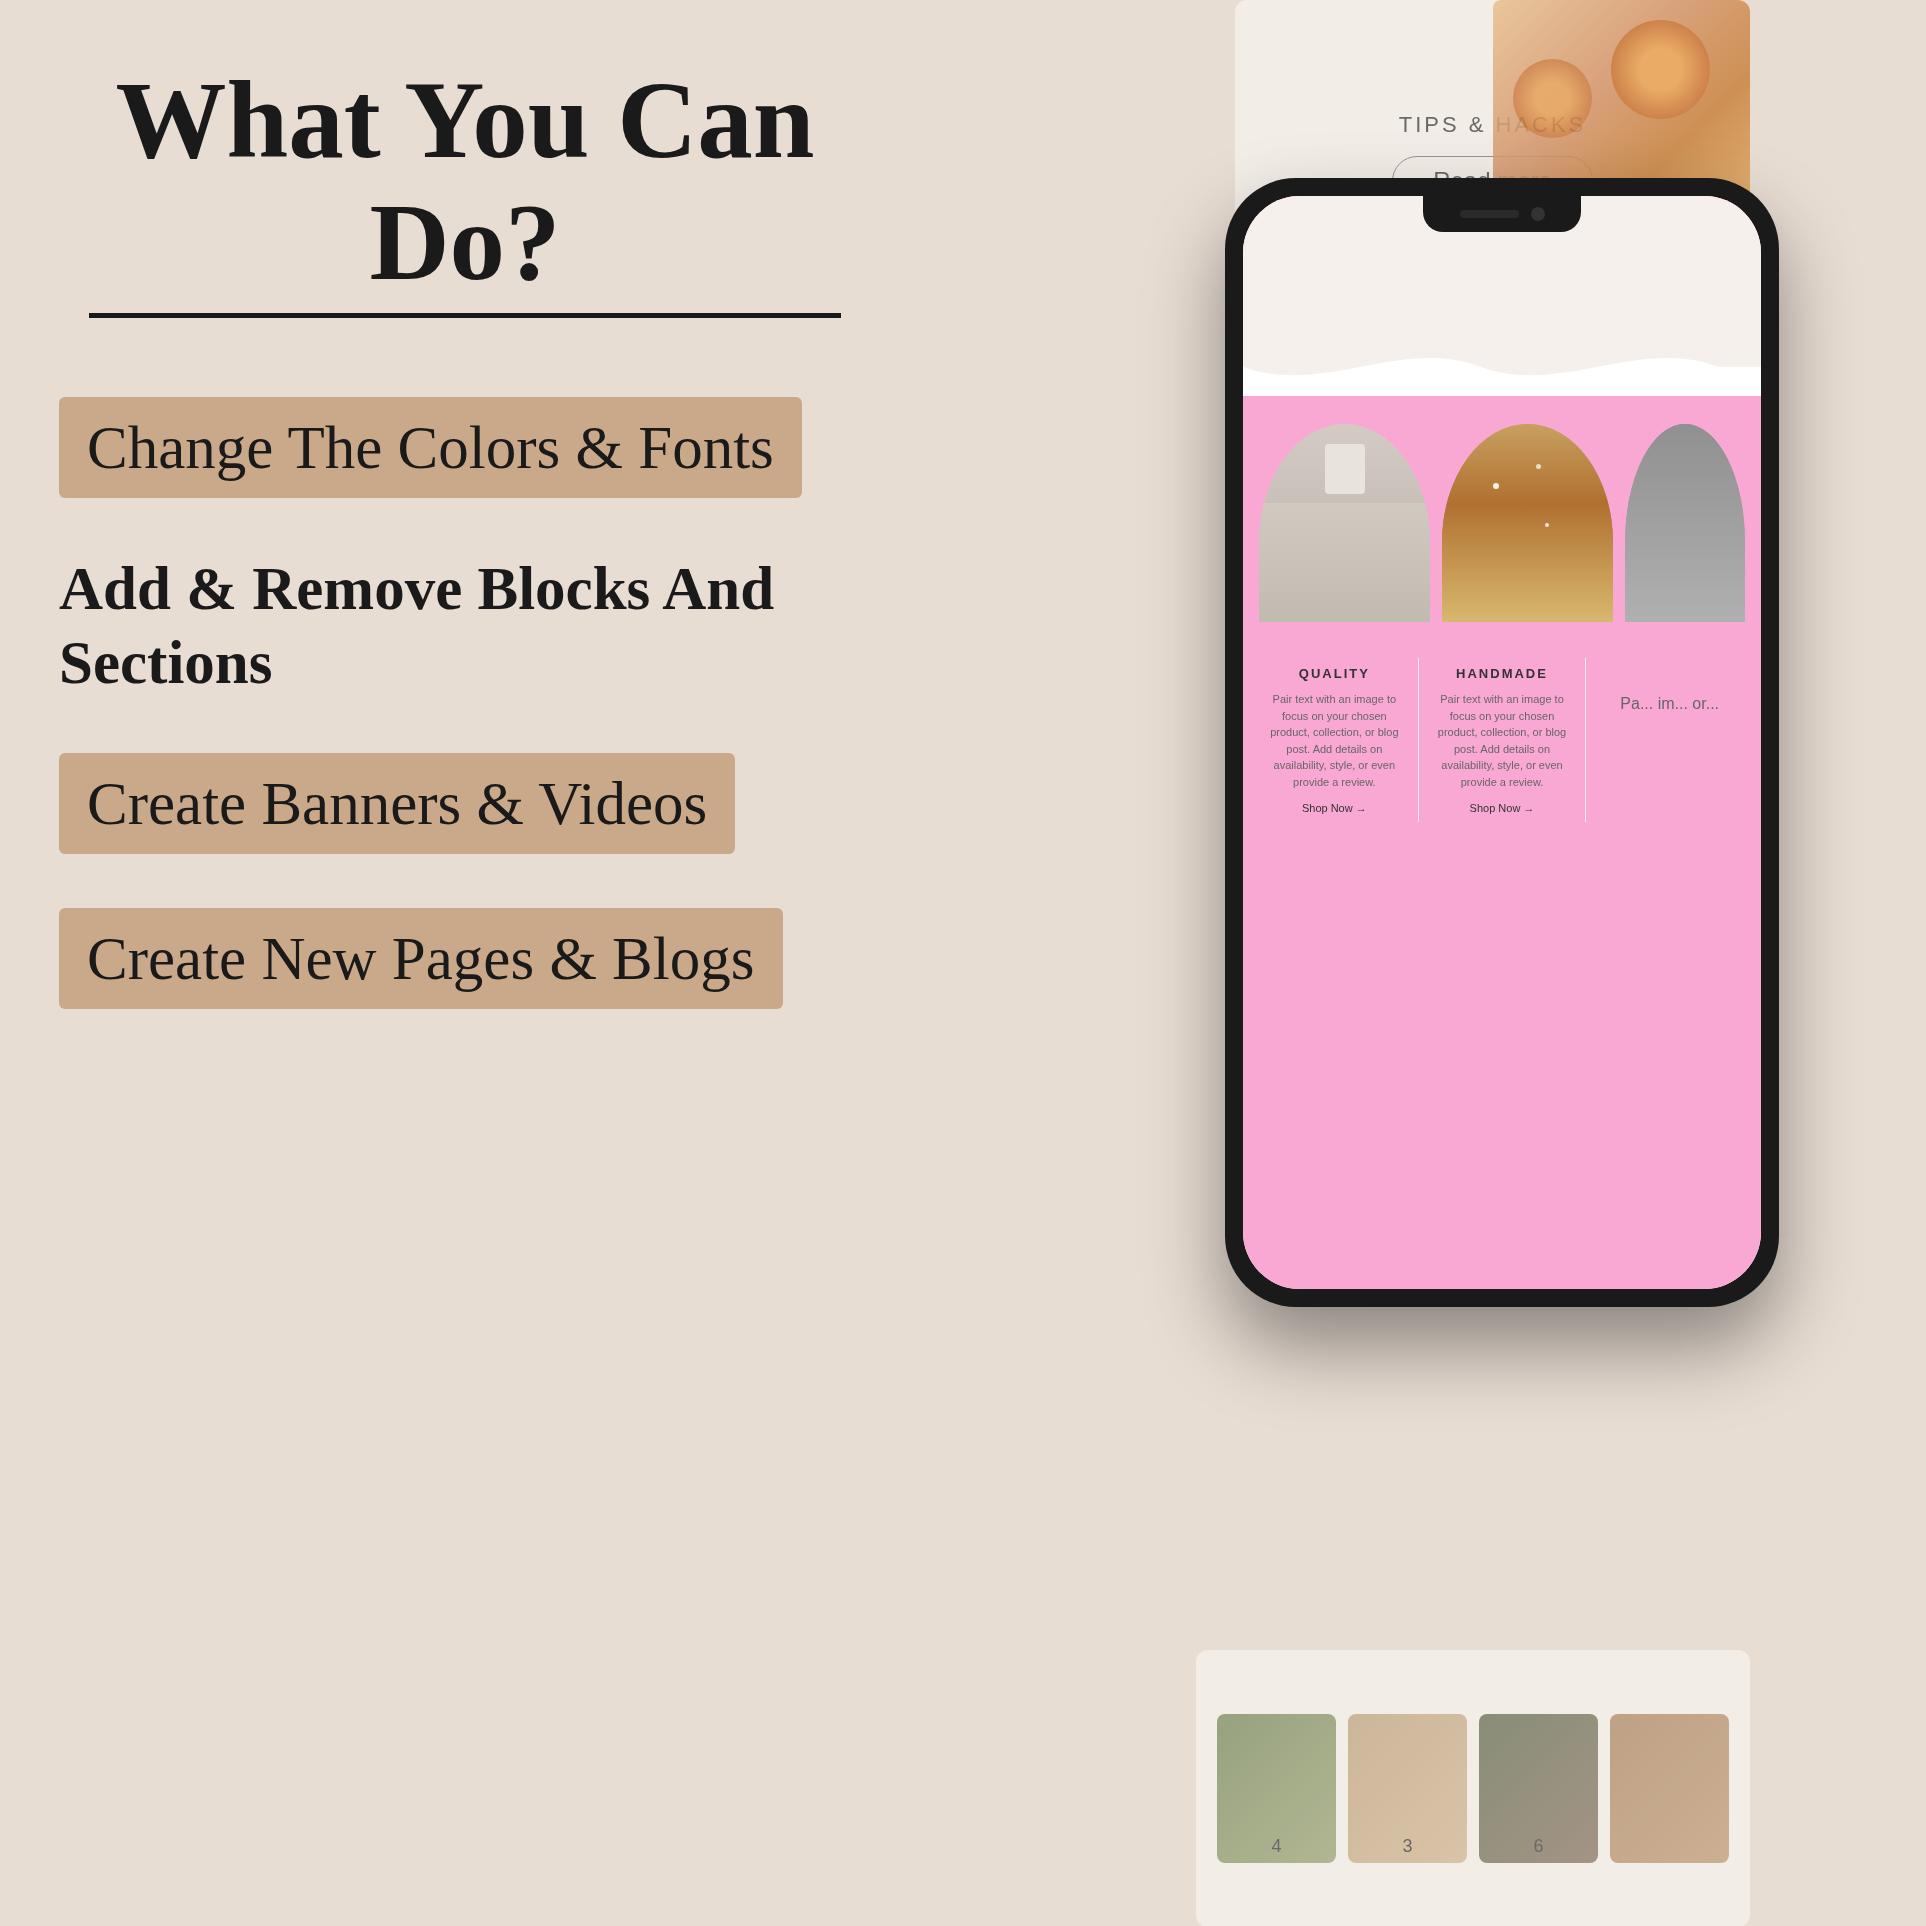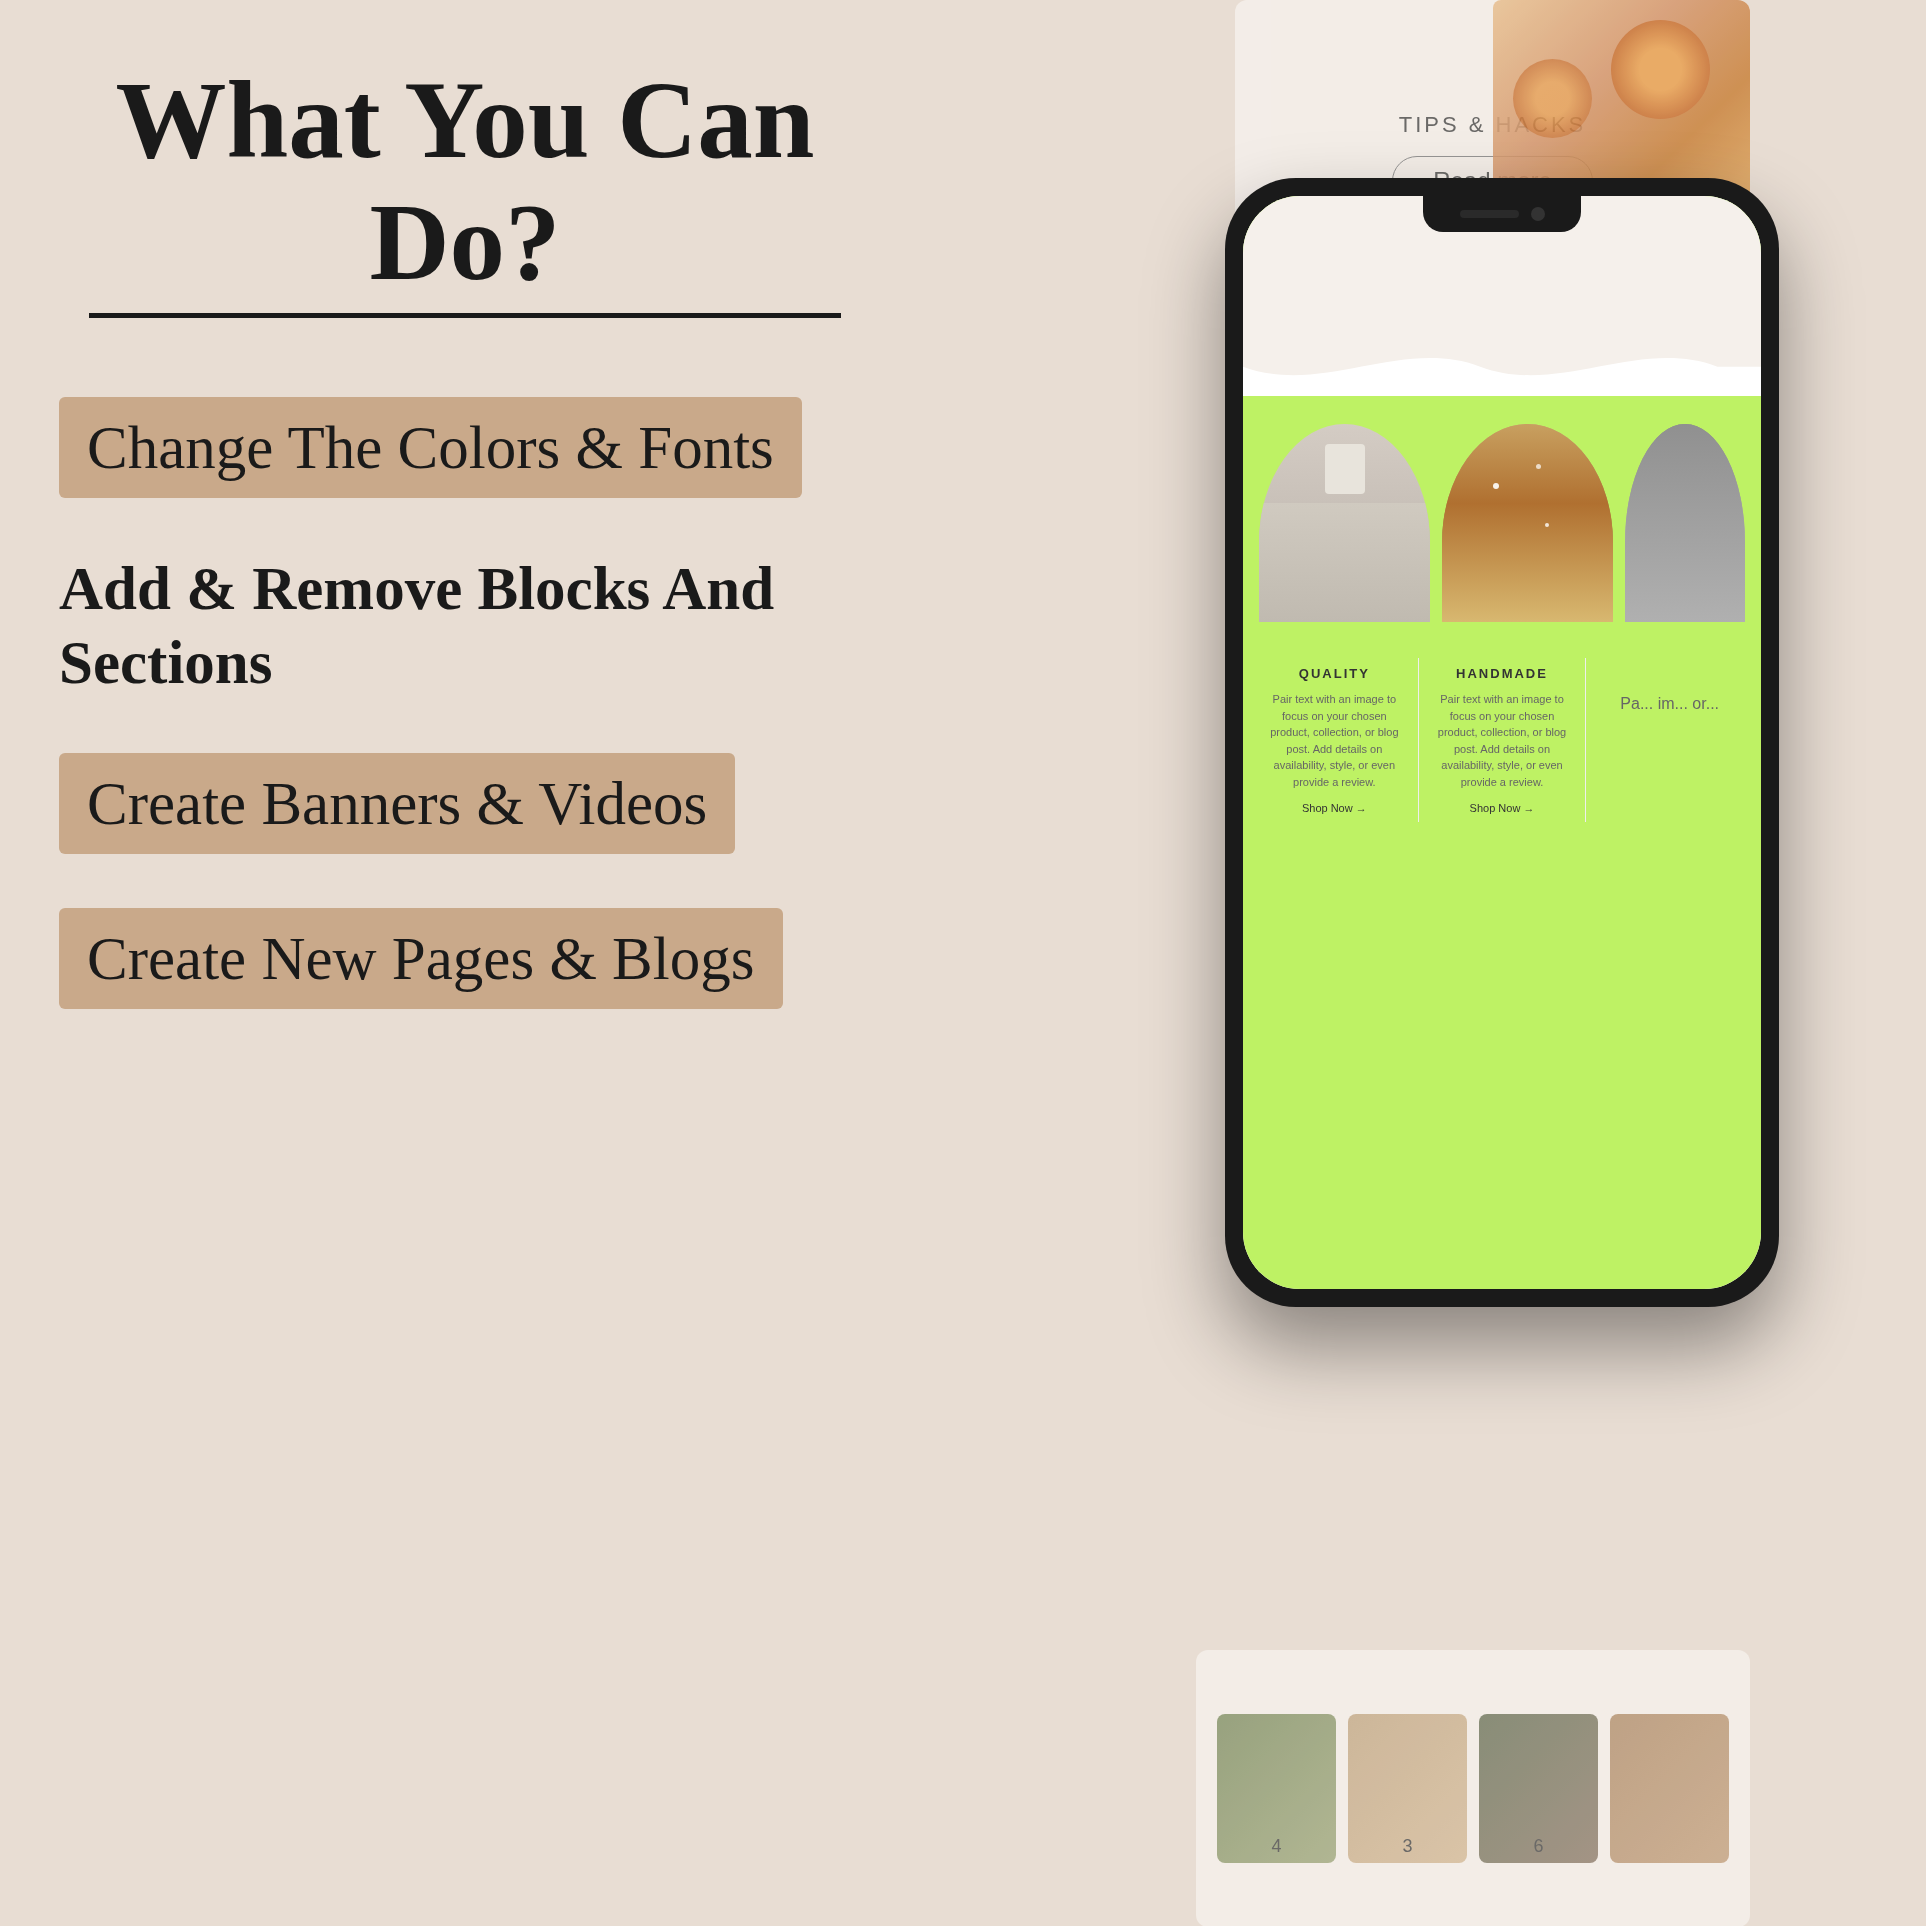--- a/index.html
+++ b/index.html
@@ -170,21 +170,21 @@
       border-radius: 57px;
       overflow: hidden;
       position: relative;
     }
 
     
     .screen-content {
       width: 100%;
       height: 100%;
       overflow: hidden;
-      background: #bef264;
+      background: #f9a8d4;
     }
 
     
     .wavy-top {
       width: 100%;
       height: 198px;
       background: #f5f0eb;
       position: relative;
     }
 

